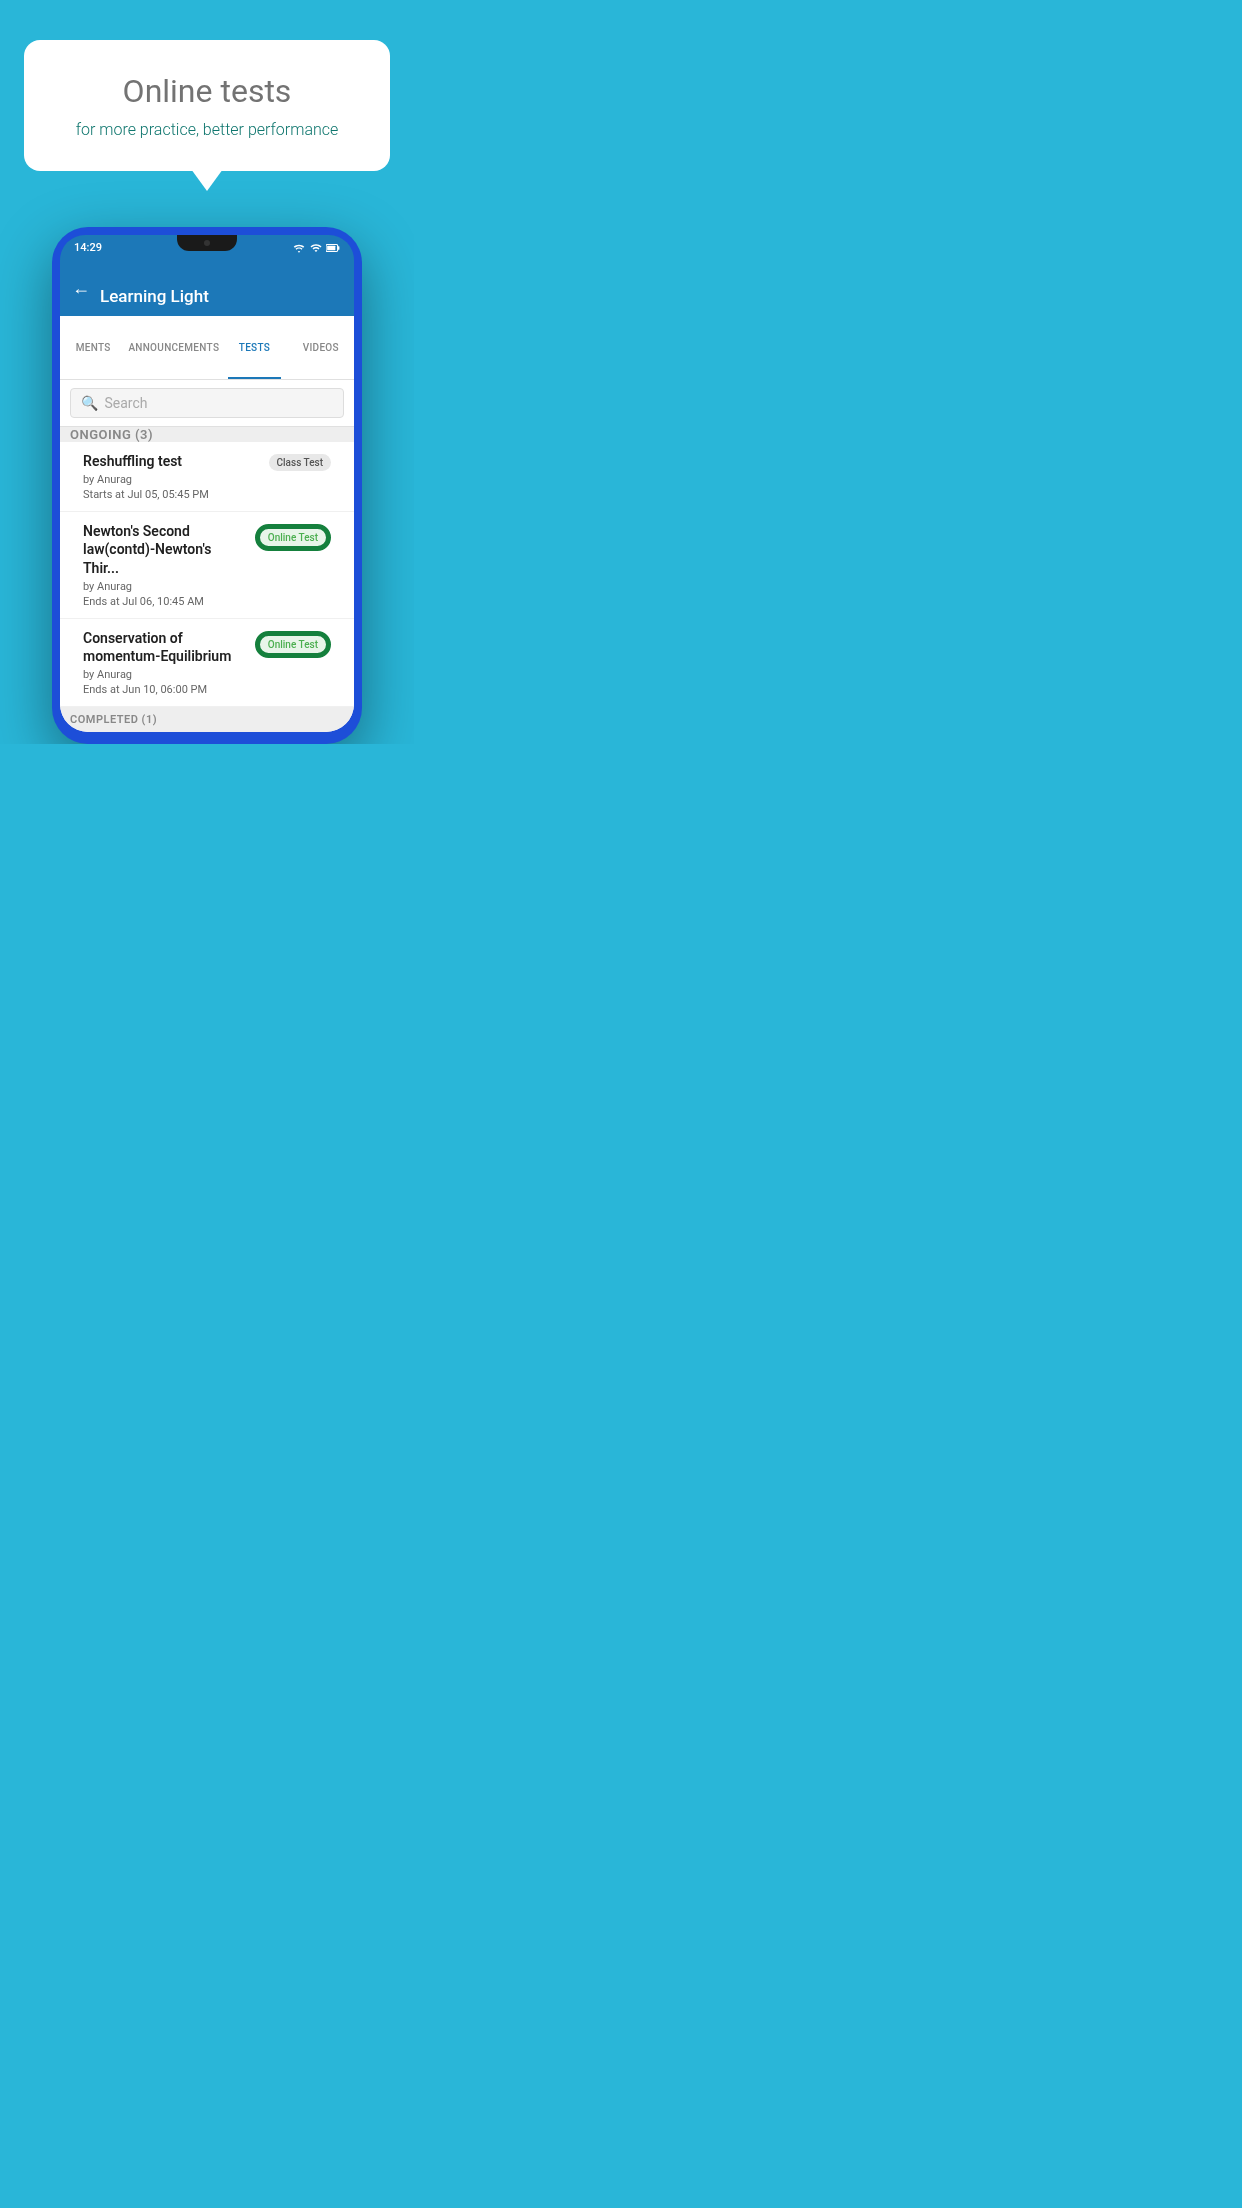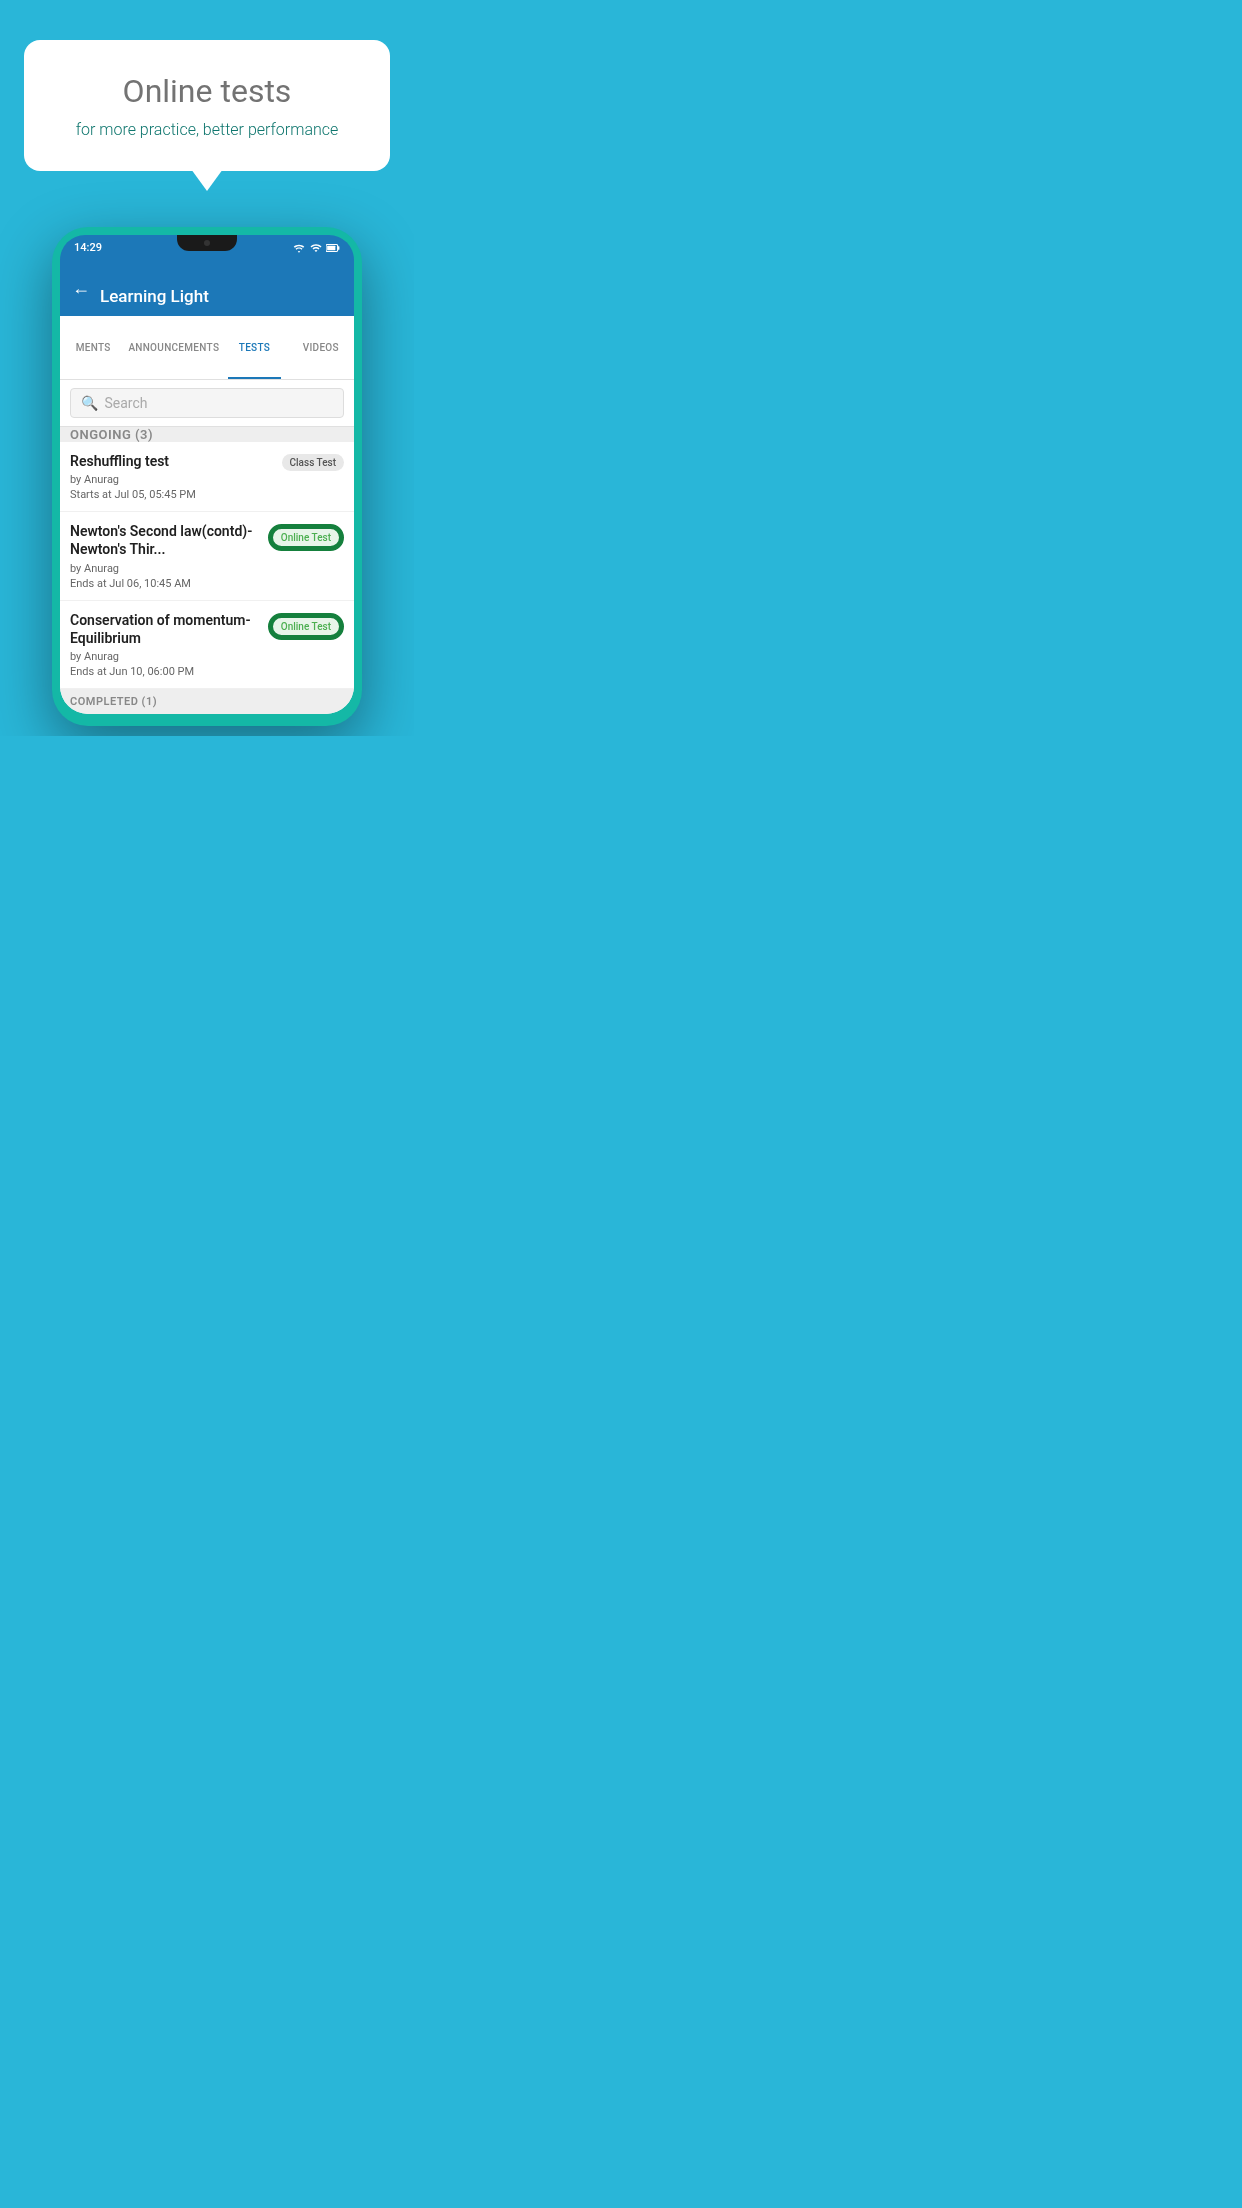--- a/index.html
+++ b/index.html
@@ -62,21 +62,21 @@
 
     
     .phone-wrapper {
       margin-top: 56px;
       width: 310px;
       position: relative;
       z-index: 1;
     }
 
     .phone-outer {
-      background: #14b8a6;
+      background: #1d4ed8;
       border-radius: 36px;
       padding: 8px 8px 12px 8px;
       box-shadow: 0 20px 60px rgba(0,0,0,0.4);
       position: relative;
     }
 
     
     .phone-top-bar {
       background: #1c78b8;
       border-radius: 28px 28px 0 0;
@@ -219,21 +219,21 @@
       padding: 0 10px;
       font-size: 13px;
       color: #888;
       font-weight: 600;
       letter-spacing: 0.5px;
     }
 
     
     .test-item {
       background: white;
-      padding: 10px 10px;
+      padding: 10px 23px;
       border-bottom: 1px solid #f0f0f0;
       display: flex;
       justify-content: space-between;
       align-items: flex-start;
     }
 
     .test-info {
       flex: 1;
       margin-right: 8px;
     }

